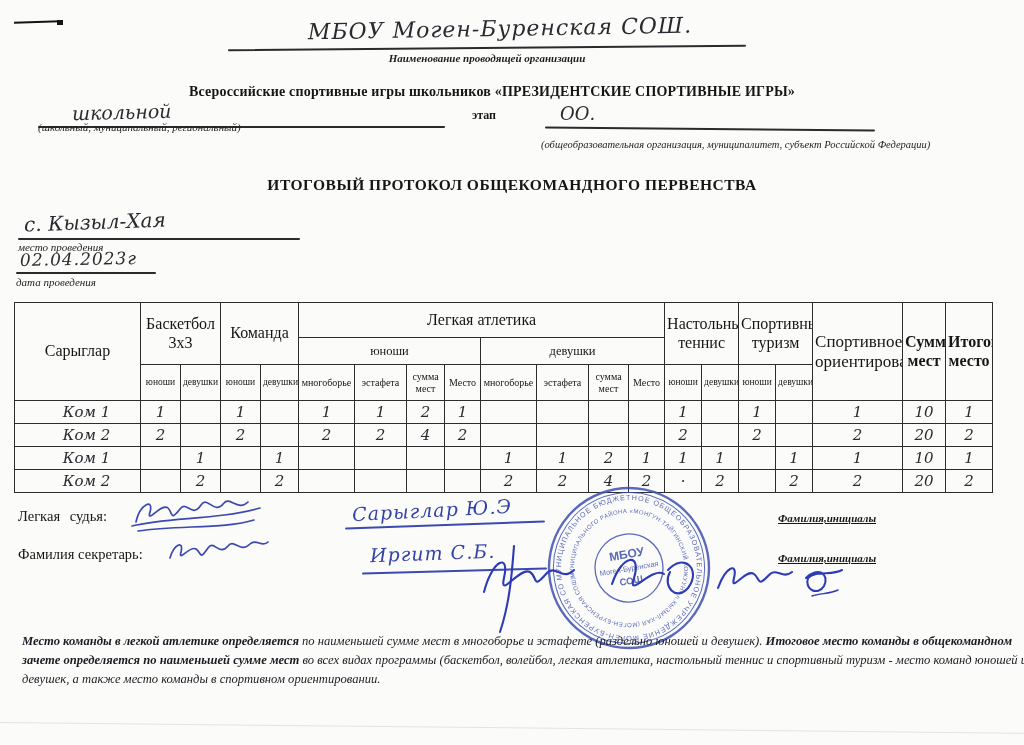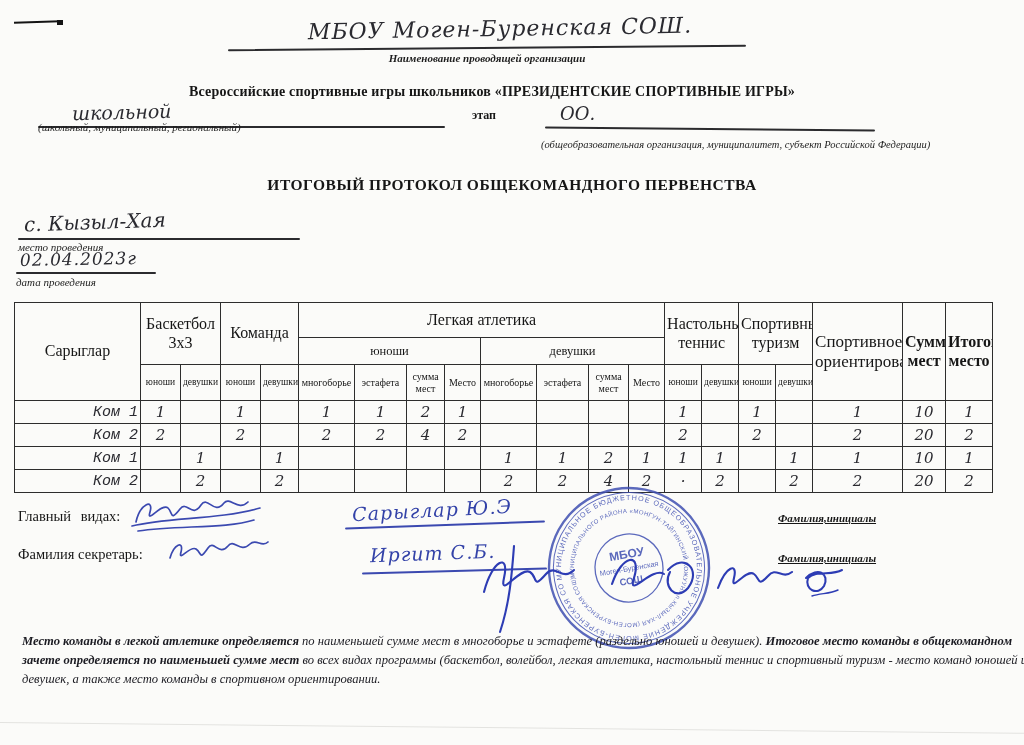--- a/index.html
+++ b/index.html
@@ -19,21 +19,21 @@
   .scan-mark{background:#141414;}
   
   table.results{border-collapse:collapse;table-layout:fixed;background:transparent;}
   table.results th, table.results td{border:1.4px solid #2d2d2d;padding:0 2px;
       overflow:hidden;}
   table.results th{font-weight:normal;font-size:16px;line-height:1.15;text-align:center;
       vertical-align:middle;}
   table.results th.leaf{font-size:9.5px;}
   table.results th.leaf2{font-size:10px;}
   table.results td{height:22px;font-size:15px;text-align:center;vertical-align:middle;}
-  table.results td.team-cell{text-align:right;padding-left:20px;font-size:15px;font-family:Liberation Mono, monospace;}
+  table.results td.team-cell{text-align:center;padding-left:20px;font-size:15px;}
   .paper-edge{background:#e3e3e0;height:1px;width:1040px;transform:rotate(0.6deg);
       transform-origin:left center;}
   .footer-text{font-style:italic;font-size:12.6px;line-height:1.52;color:#1b1b22;
       font-family:"Liberation Serif", serif;}
   svg{display:block;}
 </style>
 </head>
 <body>
 
 <div class="abs scan-mark" style="left:14px;top:21px;width:46px;height:2px;transform:rotate(-2deg);"></div>
@@ -206,21 +206,21 @@
         <td class="hw">2</td>
         <td class="hw"></td>
         <td class="hw">2</td>
         <td class="hw">2</td>
         <td class="hw">20</td>
         <td class="hw">2</td>
       </tr>
     </tbody>
 </table>
 
-<div class="abs" style="left:18px;top:508px;font-size:14.5px;word-spacing:6px;">Главный видах:</div>
+<div class="abs" style="left:18px;top:508px;font-size:14.5px;word-spacing:6px;">Легкая судья:</div>
 
 <svg class="abs" style="left:128px;top:492px;" width="140" height="48" viewBox="0 0 140 48">
   <g stroke="#3b49b0" stroke-width="1.7" fill="none" stroke-linecap="round">
     <path d="M8,30 C12,12 26,6 22,20 C18,33 34,10 40,16 C45,21 42,30 52,17 C59,8 64,27 73,13 C80,3 86,24 96,11 C102,4 110,20 120,10"></path>
     <path d="M4,34 C40,25 90,28 132,16"></path>
     <path d="M10,39 C50,33 98,37 126,28"></path>
   </g>
 </svg>
 
 <div class="abs hw hw-blue" style="left:352px;top:499px;font-size:19px;transform:rotate(-3deg);letter-spacing:1px;">Сарыглар Ю.Э</div>

